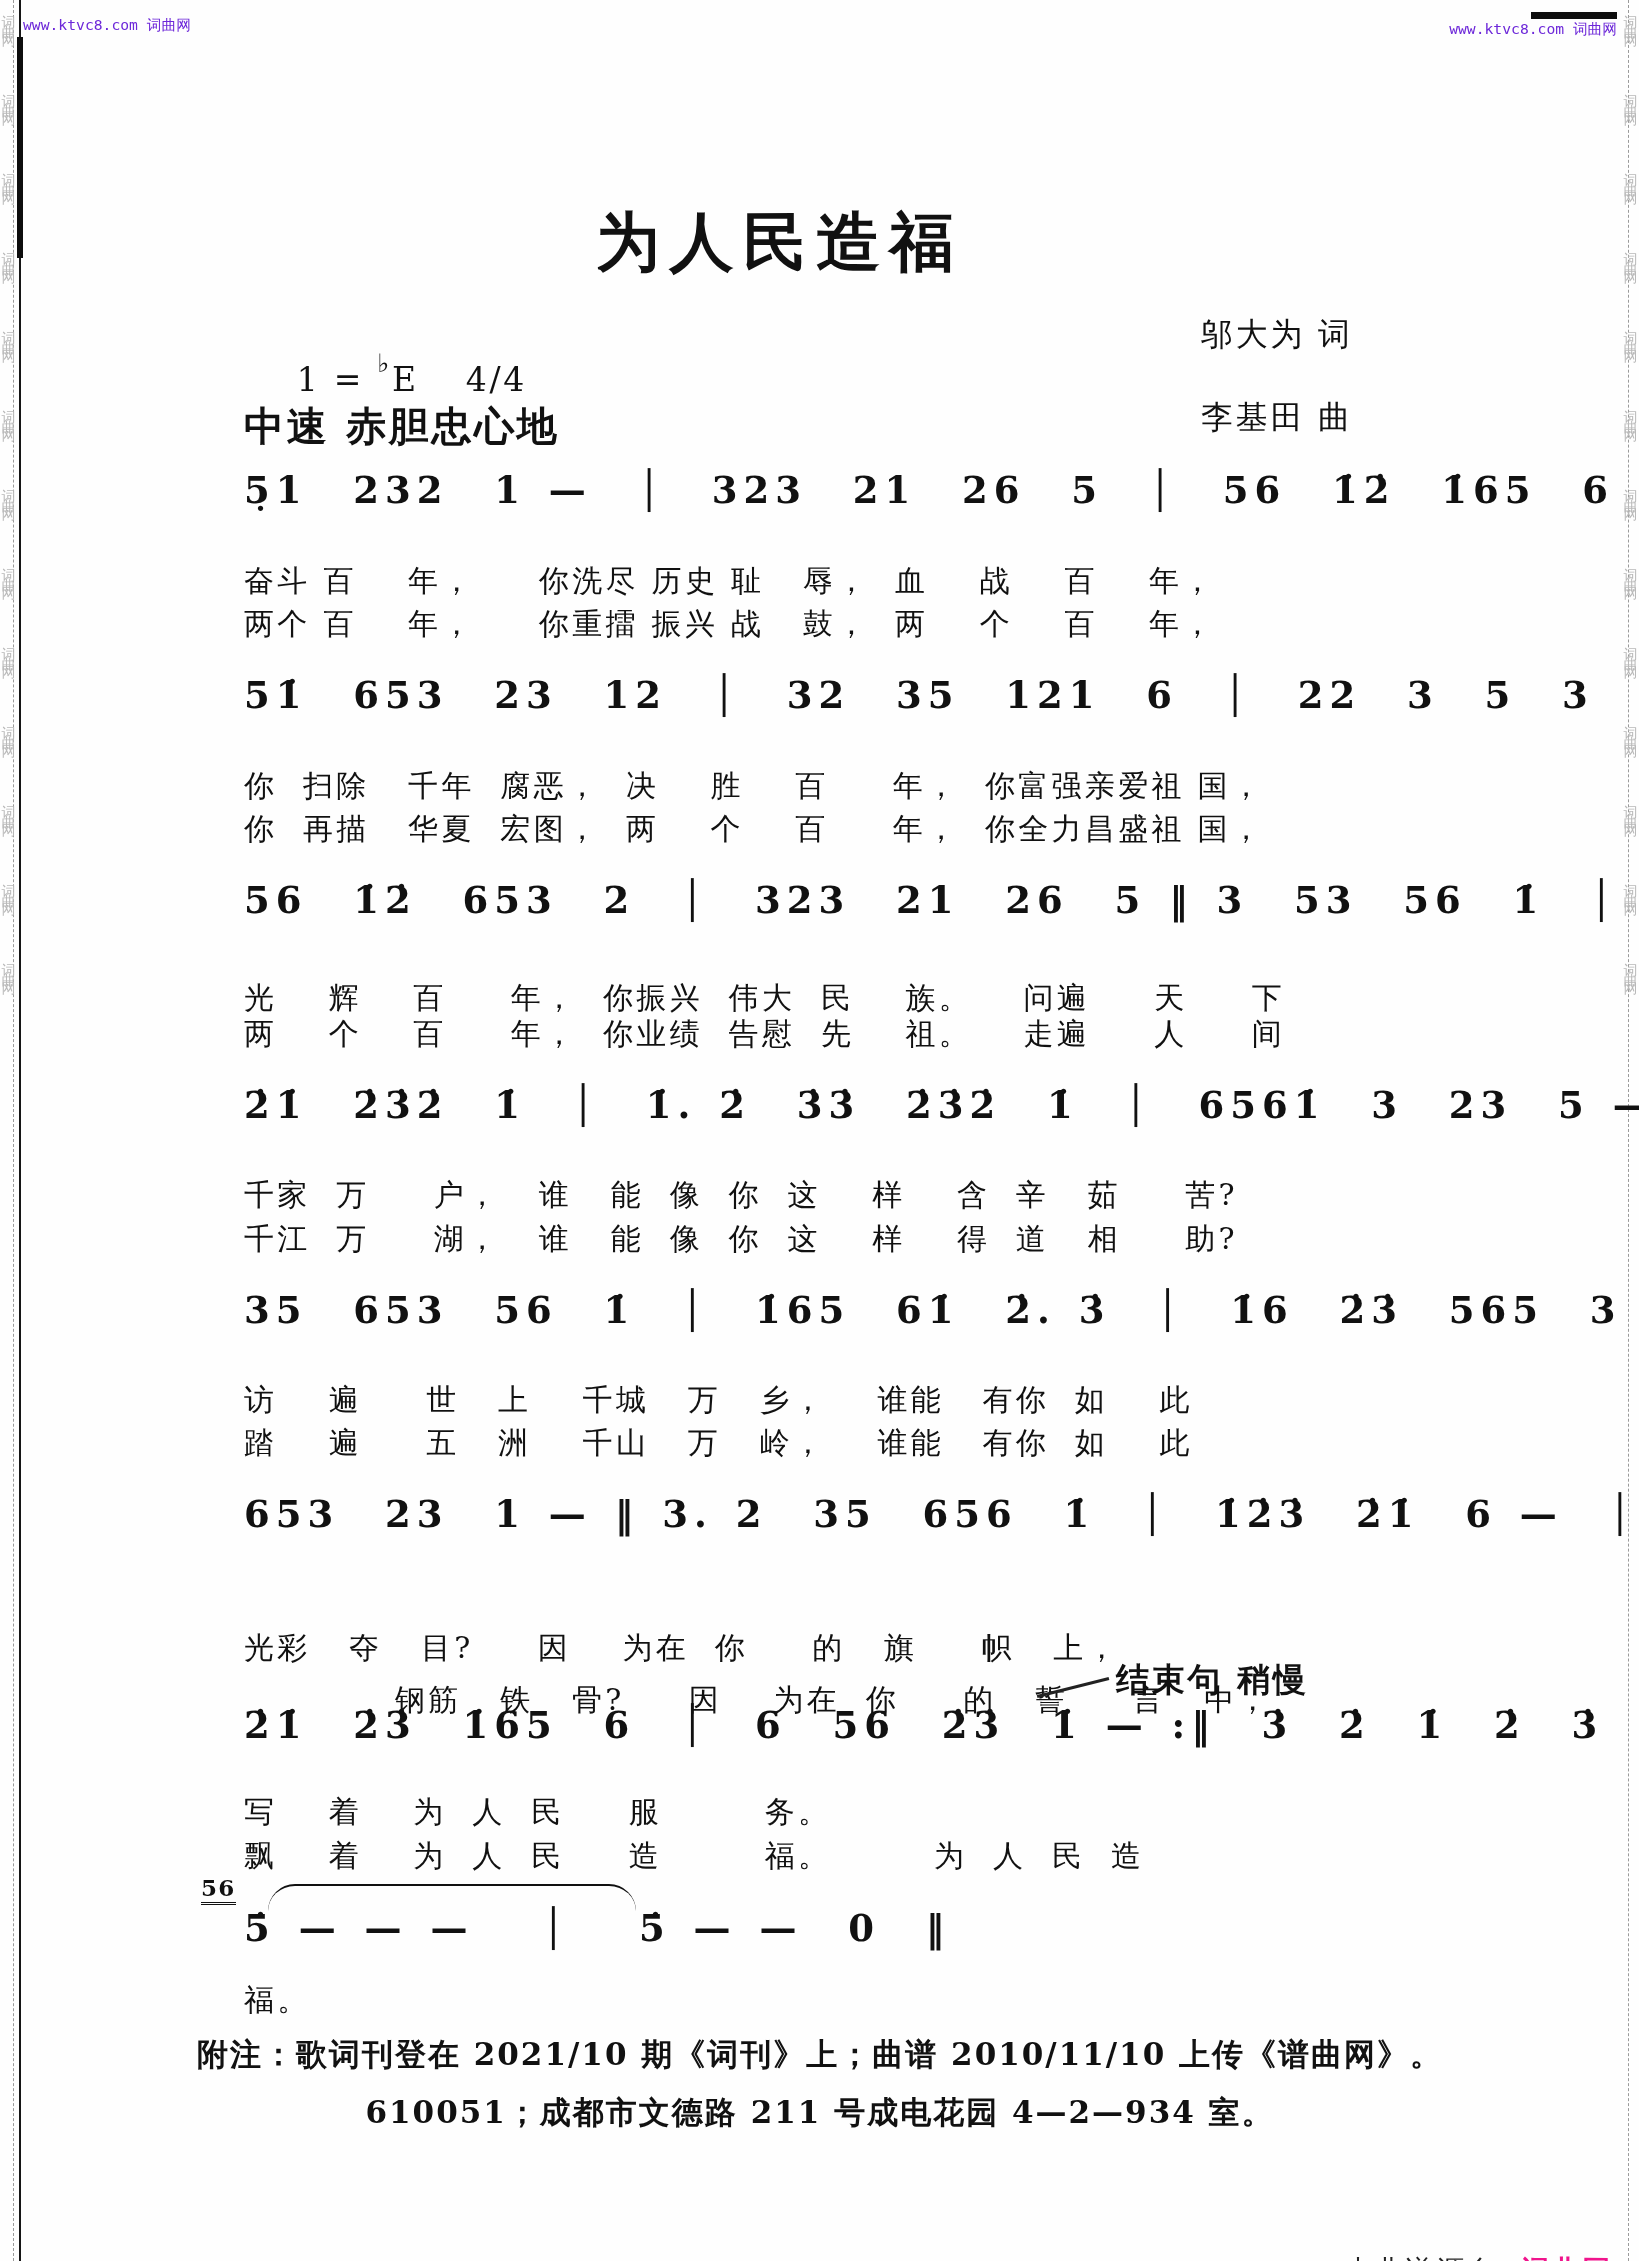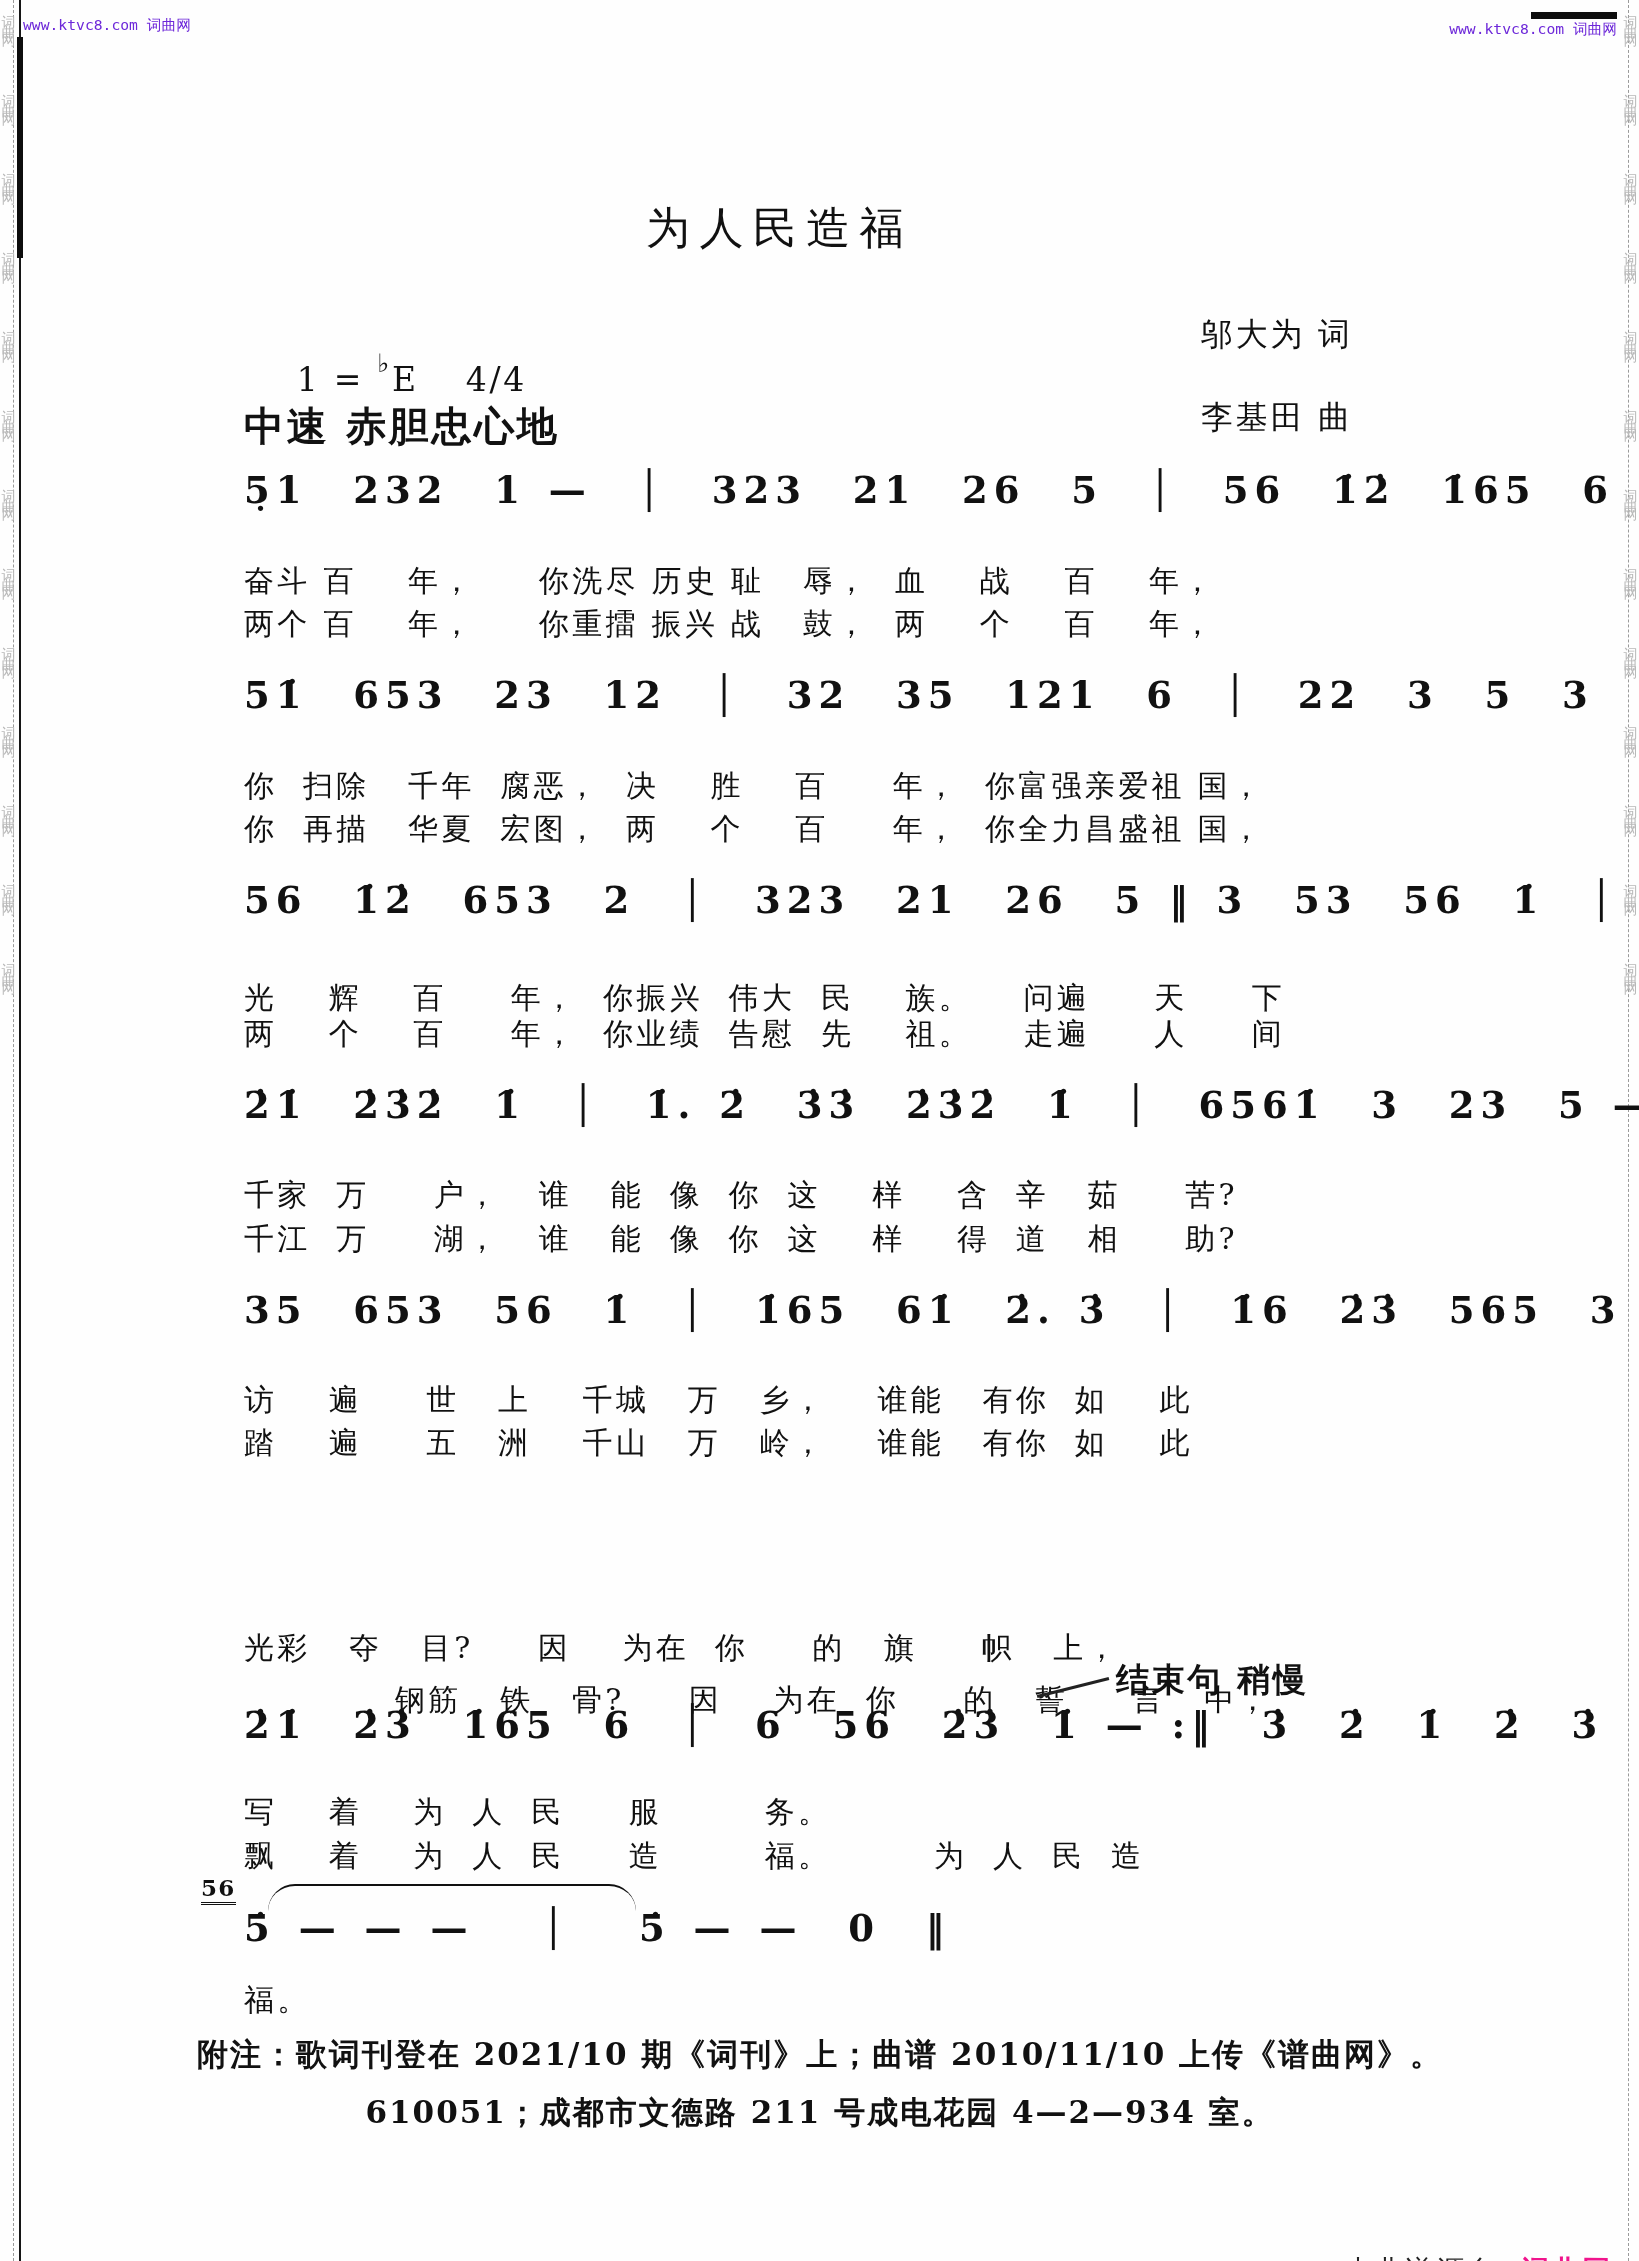--- a/index.html
+++ b/index.html
@@ -22,21 +22,21 @@
     font-family:"DejaVu Sans","Liberation Sans",sans-serif;
     font-size:14px;color:#b9b9b9;letter-spacing:9.4px;white-space:pre;
   }
   .wm-url{
     position:absolute;
     font-family:"DejaVu Sans Mono","Liberation Mono",monospace;
     font-size:14.7px;color:#6d28d9;white-space:pre;
   }
   .title{
     position:absolute;left:0;width:1559px;text-align:center;
-    font-size:44px;font-weight:400;letter-spacing:9.4px;
+    font-size:64px;font-weight:700;letter-spacing:9.4px;
   }
   .hline{position:absolute;font-size:33px;letter-spacing:2.7px;white-space:pre;}
   .keysig .flat{font-size:25.4px;vertical-align:19px;font-weight:400;}
   .keysig .time{margin-left:47px;}
   .tempo{font-weight:700;}
   .credit{font-size:32px;}
   .notes{
     position:absolute;left:244px;width:1178px;
     font-family:"DejaVu Serif","Liberation Serif",serif;
     font-weight:700;font-size:37px;letter-spacing:6px;word-spacing:4px;
@@ -114,20 +114,21 @@
   <div class="lyrics" style="top:1014px;">两    个    百     年，  你业绩  告慰  先    祖。    走遍     人     间</div>
 
   <div class="notes" style="top:1083px;">2̇1̇  2̇3̇2̇  1̇  │  1̇. 2̇  3̇3̇  2̇3̇2̇  1̇  │  6561̇  3  23  5 —  │</div>
   <div class="lyrics" style="top:1175px;">千家  万     户，   谁   能  像  你  这    样    含  辛   茹     苦?</div>
   <div class="lyrics" style="top:1219px;">千江  万     湖，   谁   能  像  你  这    样    得  道   相     助?</div>
 
   <div class="notes" style="top:1288px;">35  653  56  1̇  │  1̇65  61̇  2̇. 3̇  │  1̇6  2̇3̇  565  3  │</div>
   <div class="lyrics" style="top:1380px;">访    遍     世   上    千城   万   乡，    谁能   有你  如    此</div>
   <div class="lyrics" style="top:1423px;">踏    遍     五   洲    千山   万   岭，    谁能   有你  如    此</div>
 
+  <div class="notes" style="top:1492px;">653  23  1 — ‖ 3. 2  35  656  1̇  │  1̇2̇3̇  2̇1̇  6 —  │</div>
   <div class="lyrics" style="top:1680px;text-align:center;">钢筋   铁   骨?     因    为在  你     的   誓     言   中，</div>
   <div class="lyrics" style="top:1628px;">光彩   夺   目?     因    为在  你     的   旗     帜   上，</div>
 
   <div class="ending-hook" style="left:1036px;top:1686px;"></div>
   <div class="ending-note" style="left:1116px;top:1658px;">结束句 稍慢</div>
 
   <div class="notes" style="top:1703px;">2̇1̇  2̇3̇  1̇65  6  │  6  56  2̇3̇  1̇ — :‖  3̇  2̇  1̇  2̇  3̇  │</div>
   <div class="lyrics" style="top:1792px;">写    着    为  人  民     服        务。</div>
   <div class="lyrics" style="top:1836px;">飘    着    为  人  民     造        福。        为  人  民  造</div>
 

